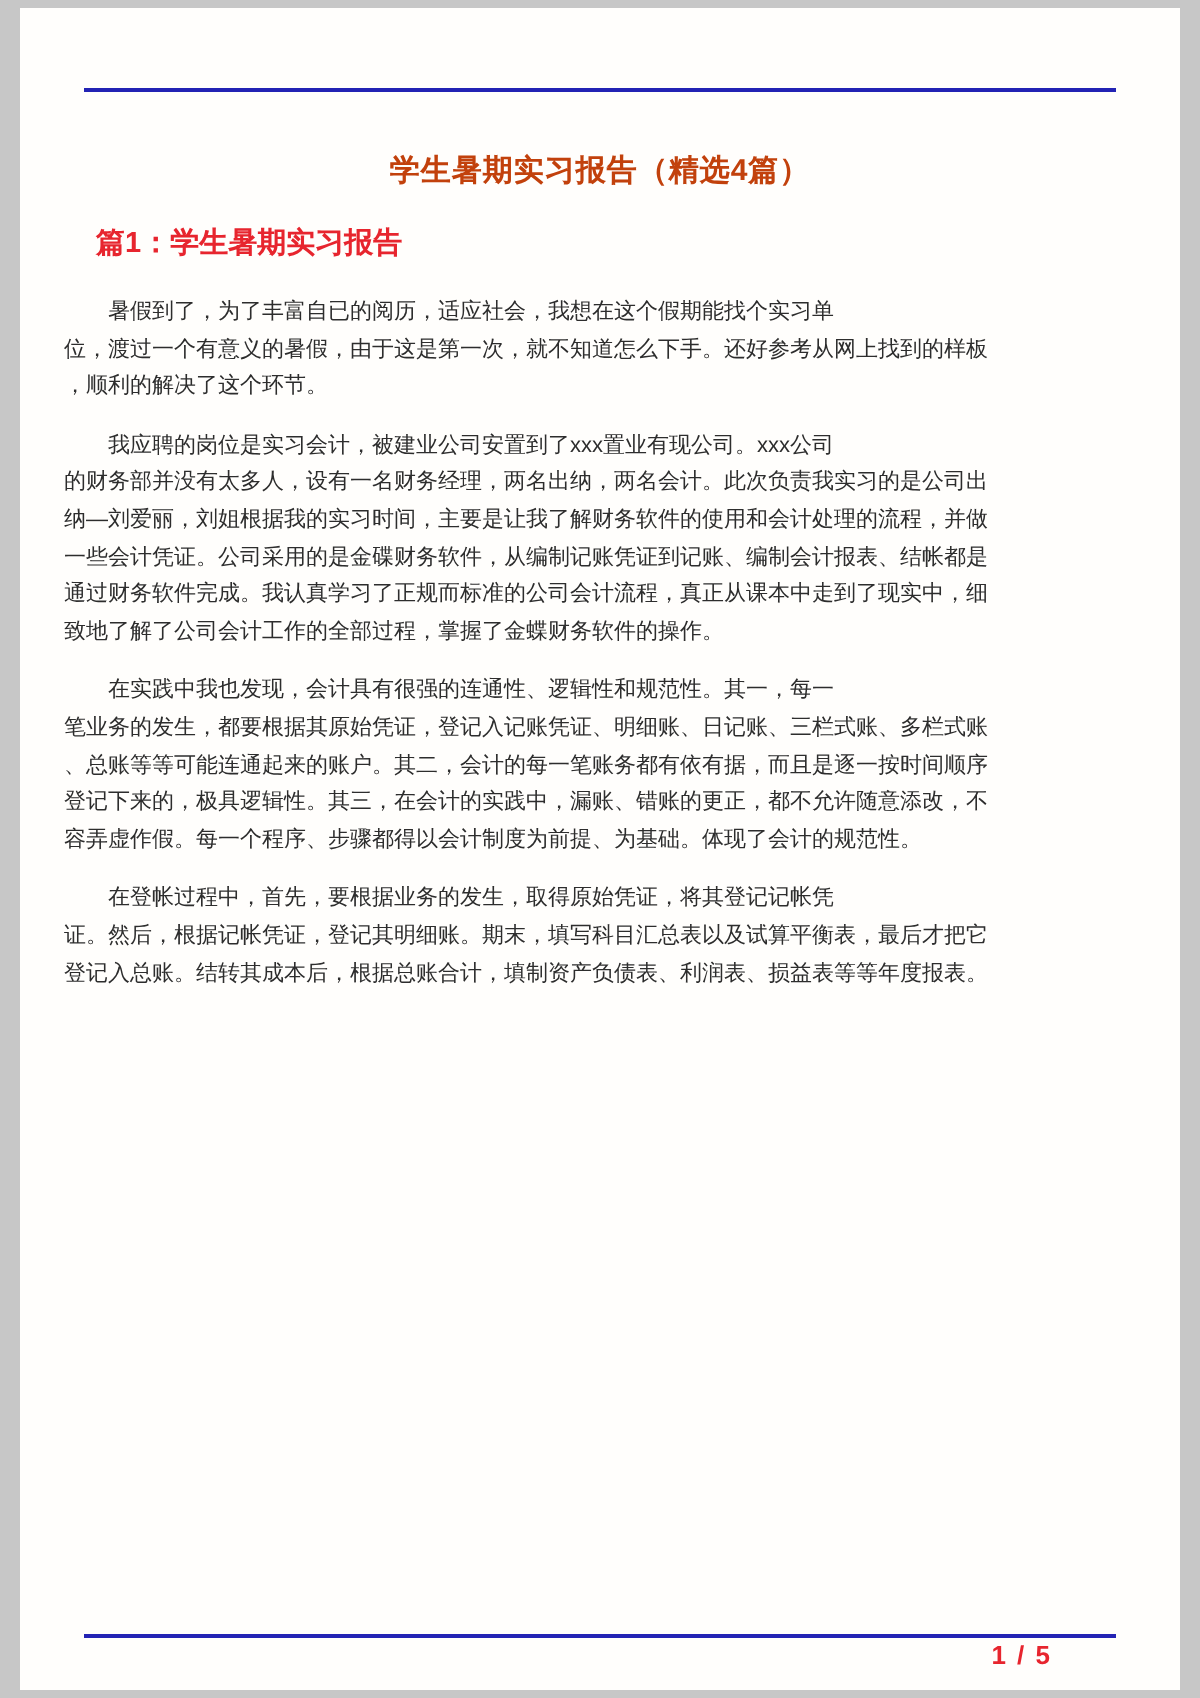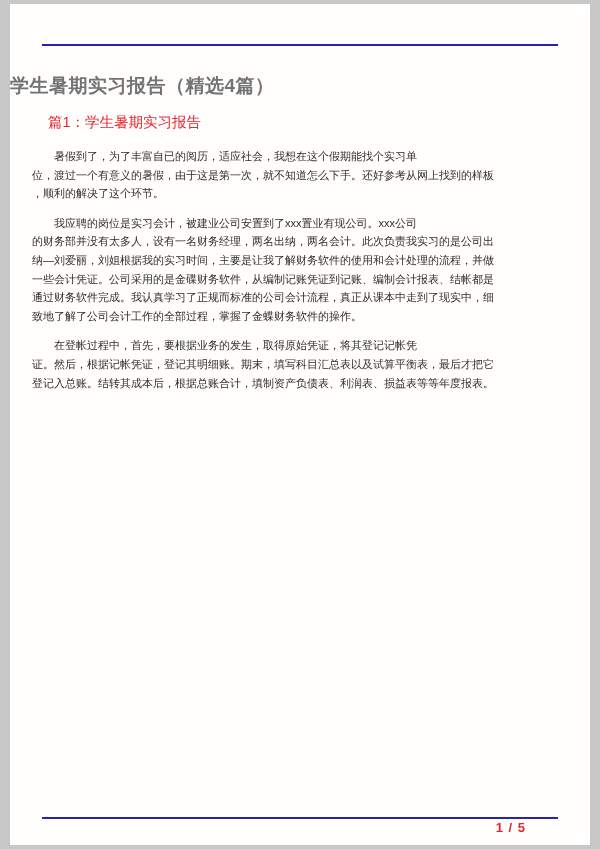--- a/index.html
+++ b/index.html
@@ -25,31 +25,32 @@
     left: 32px;
     right: 32px;
     height: 2px;
     background: var(--accent-blue, #2323b4);
   }
   .rule-top { top: 40px; }
   .rule-bottom { top: 813px; }
   .doc-title {
     margin: 0;
     padding-top: 69px;
-    font-size: 19px;
+    font-size: 15px;
     line-height: 26px;
     font-weight: bold;
-    color: #737373;
+    text-align: center;
+    color: #c2410c;
     letter-spacing: 0.5px;
   }
   .section-heading {
     margin: 14px 0 0 38px;
     font-size: 14.5px;
     line-height: 18px;
-    font-weight: normal;
+    font-weight: bold;
     color: var(--accent-red, #e7252e);
   }
   .doc-body {
     margin: 16px 20px 0 22px;
     font-size: 11px;
     line-height: 18.6px;
     color: #2d2d2d;
   }
   .doc-body p {
     margin: 0 0 11px 0;
@@ -79,20 +80,25 @@
   <div class="doc-body">
       <p>　　暑假到了，为了丰富自已的阅历，适应社会，我想在这个假期能找个实习单
 位，渡过一个有意义的暑假，由于这是第一次，就不知道怎么下手。还好参考从网上找到的样板
 ，顺利的解决了这个环节。</p>
       <p>　　我应聘的岗位是实习会计，被建业公司安置到了xxx置业有现公司。xxx公司
 的财务部并没有太多人，设有一名财务经理，两名出纳，两名会计。此次负责我实习的是公司出
 纳—刘爱丽，刘姐根据我的实习时间，主要是让我了解财务软件的使用和会计处理的流程，并做
 一些会计凭证。公司采用的是金碟财务软件，从编制记账凭证到记账、编制会计报表、结帐都是
 通过财务软件完成。我认真学习了正规而标准的公司会计流程，真正从课本中走到了现实中，细
 致地了解了公司会计工作的全部过程，掌握了金蝶财务软件的操作。</p>
+      <p>　　在实践中我也发现，会计具有很强的连通性、逻辑性和规范性。其一，每一
+笔业务的发生，都要根据其原始凭证，登记入记账凭证、明细账、日记账、三栏式账、多栏式账
+、总账等等可能连通起来的账户。其二，会计的每一笔账务都有依有据，而且是逐一按时间顺序
+登记下来的，极具逻辑性。其三，在会计的实践中，漏账、错账的更正，都不允许随意添改，不
+容弄虚作假。每一个程序、步骤都得以会计制度为前提、为基础。体现了会计的规范性。</p>
       <p>　　在登帐过程中，首先，要根据业务的发生，取得原始凭证，将其登记记帐凭
 证。然后，根据记帐凭证，登记其明细账。期末，填写科目汇总表以及试算平衡表，最后才把它
 登记入总账。结转其成本后，根据总账合计，填制资产负债表、利润表、损益表等等年度报表。</p>
     </div>
 
   <div class="rule rule-bottom"></div>
 
   <div class="page-number">1 / 5</div>
 </div>
 

